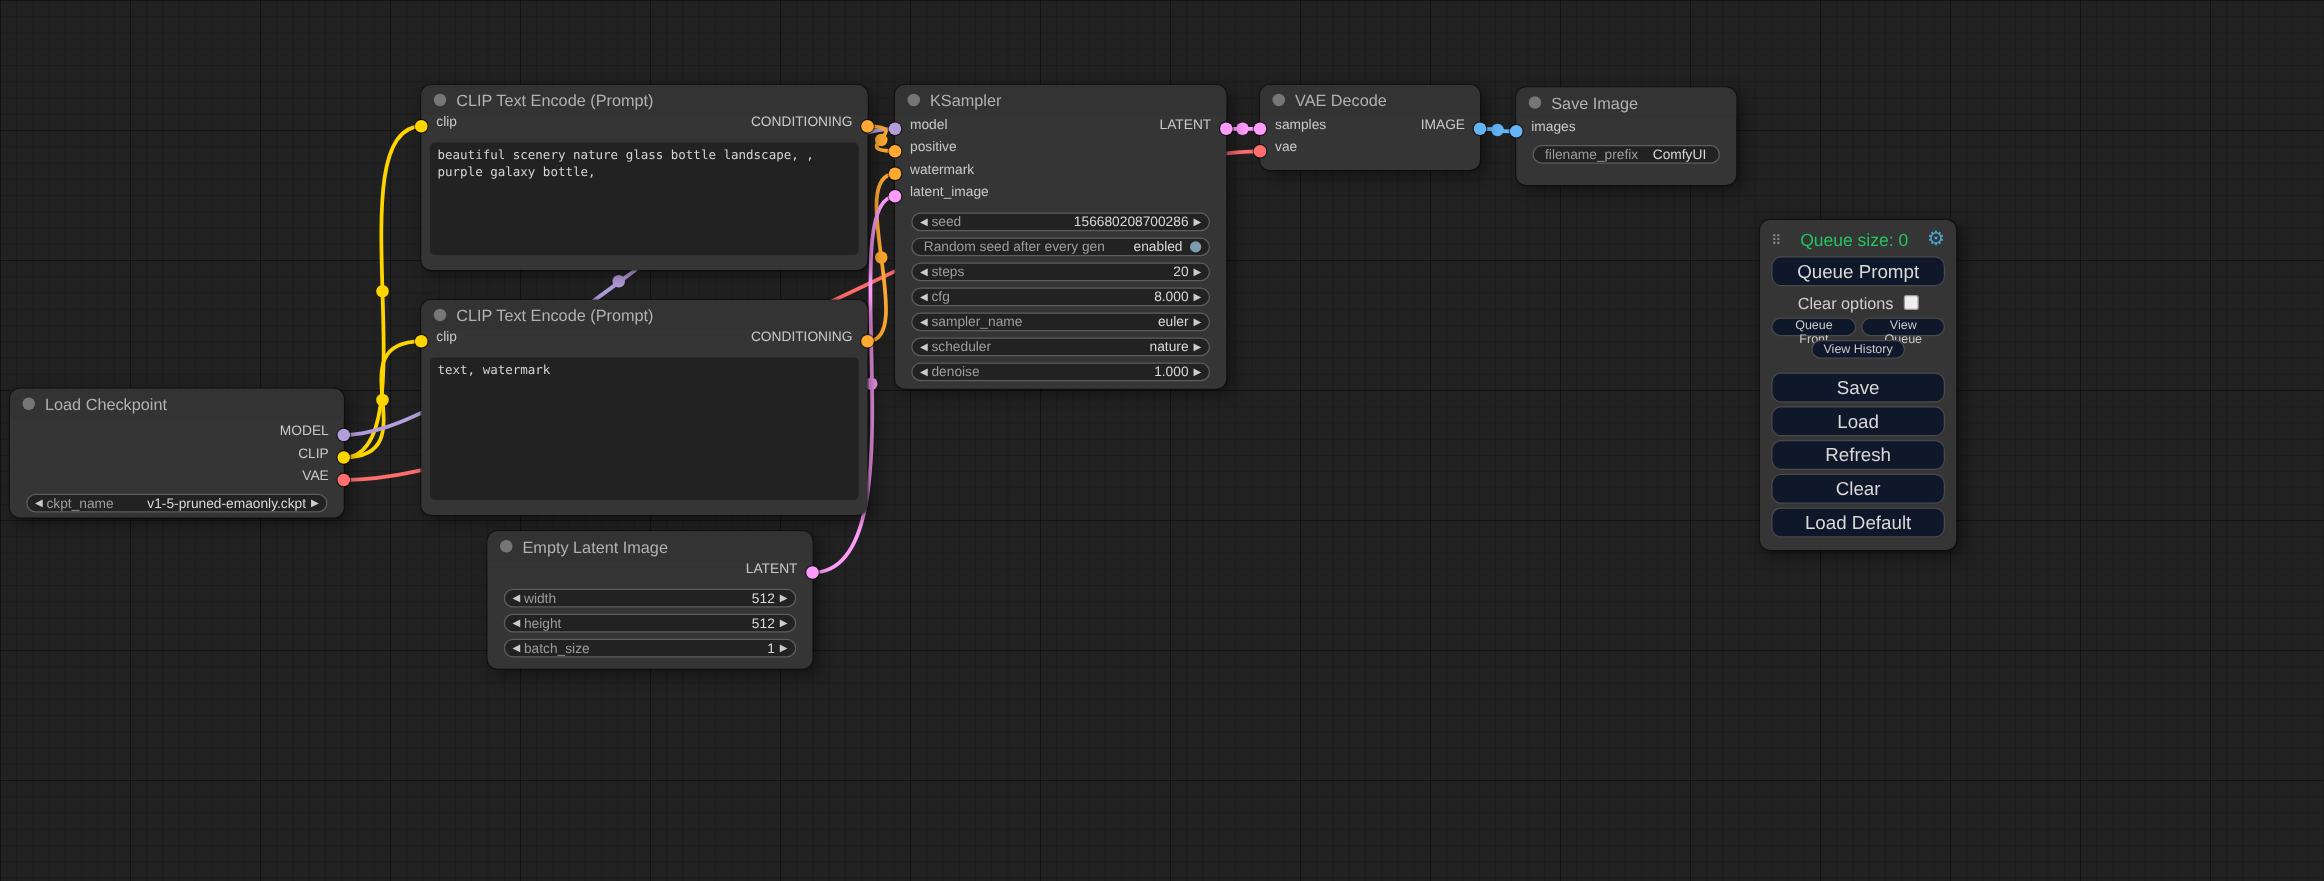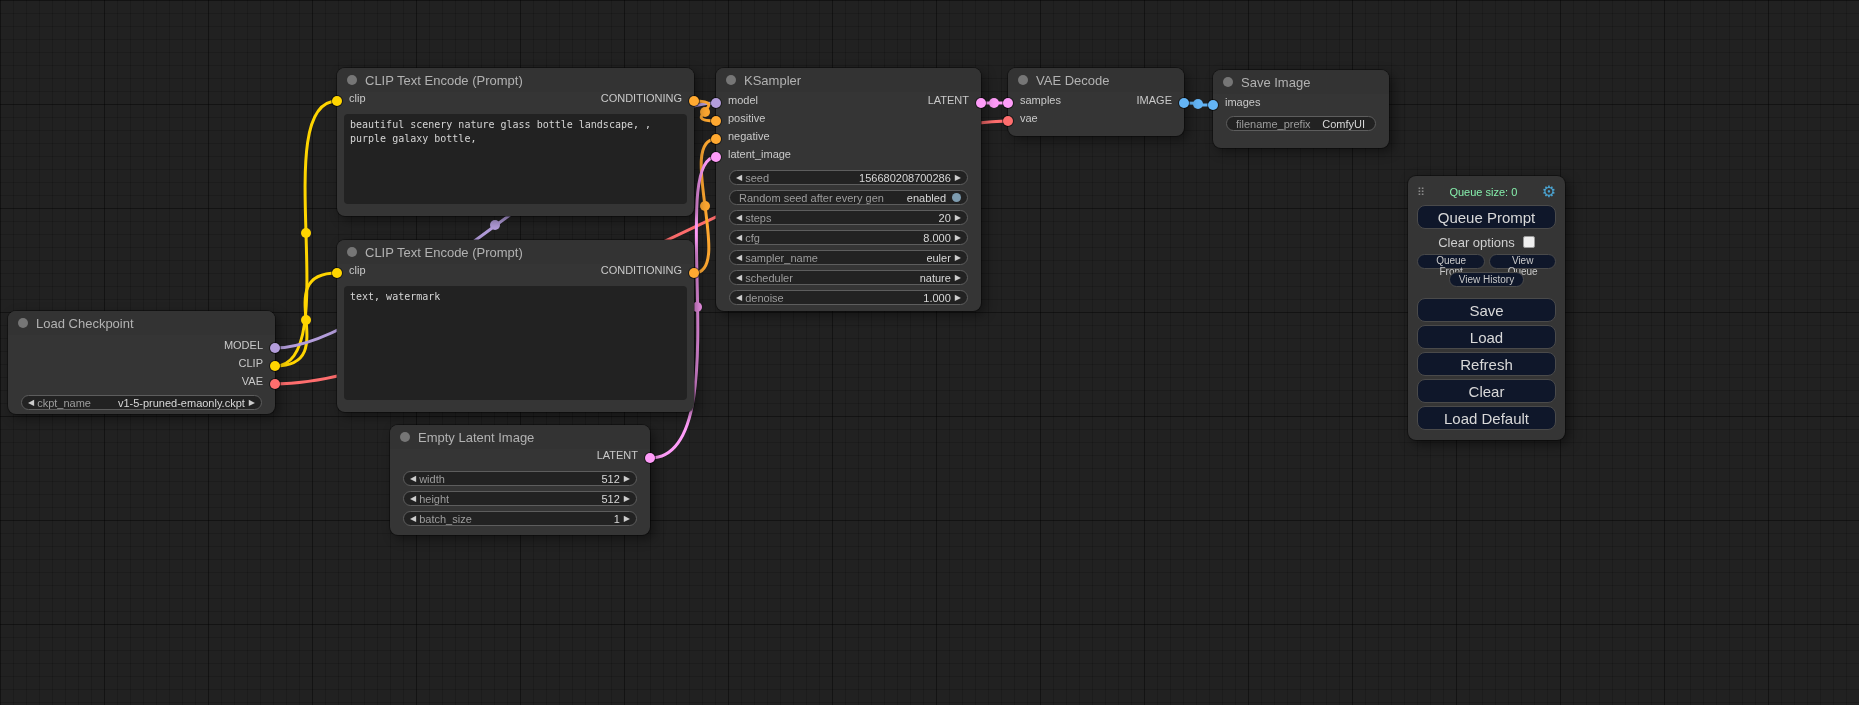--- a/index.html
+++ b/index.html
@@ -61,21 +61,21 @@
   }
 
   
   #menu {
     position:absolute; z-index:3; left:1408px; top:176px; width:157px;
     background:#353535; border-radius:8px; padding:7px 9px;
     box-shadow:0 0 0 1px rgba(0,0,0,.35), 4px 4px 12px rgba(0,0,0,.5);
   }
   .menu-header { display:flex; align-items:center; justify-content:space-between; height:18px; margin-bottom:4px; }
   .drag { color:#8a8a8a; font-size:11px; cursor:grab; }
-  .qsize { color:#86efac; font-size:11px; }
+  .qsize { color:#22c55e; font-size:14px; }
   .gear { font-size:16px; line-height:1; cursor:pointer; }
   .btn {
     display:block; width:100%; background:#0f172a; border:1px solid #4a4a4a;
     border-radius:8px; color:#d9d9d9; font-family:inherit; cursor:pointer;
   }
   .btn.big { height:24px; font-size:15px; margin-bottom:3px; }
   .btn.qp  { margin-bottom:5px; }
   .btn.small { display:inline-block; width:auto; height:15px; font-size:10px; padding:0 9px; color:#c9c9c9; margin:0; }
   .extra-row { display:flex; align-items:center; justify-content:center; gap:8px; height:16px; margin-bottom:4px; color:#cfcfcf; font-size:13px; }
   .checkbox { width:12px; height:12px; background:#efefef; border:1px solid #9a9a9a; border-radius:2px; cursor:pointer; }
@@ -204,21 +204,21 @@
       <span class="slabel-in">model</span>
       <span class="slabel-out">LATENT</span>
       <span class="sdot out" style="background-color: rgb(255, 156, 249);"></span>
     </div>
     <div class="srow">
       <span class="sdot in" style="background-color: rgb(255, 169, 49);"></span>
       <span class="slabel-in">positive</span>
     </div>
     <div class="srow">
       <span class="sdot in" style="background-color: rgb(255, 169, 49);"></span>
-      <span class="slabel-in">negative</span>
+      <span class="slabel-in">watermark</span>
     </div>
     <div class="srow">
       <span class="sdot in" style="background-color: rgb(255, 156, 249);"></span>
       <span class="slabel-in">latent_image</span>
     </div>
     <div class="sp4"></div>
     <div class="widget">
       <span class="warrow">◀</span>
       <span class="wlabel">seed</span>
       <span class="wvalue">156680208700286</span>

